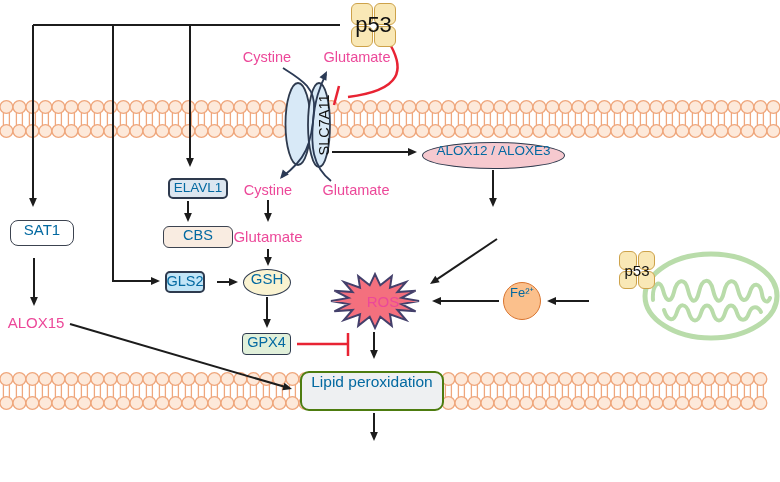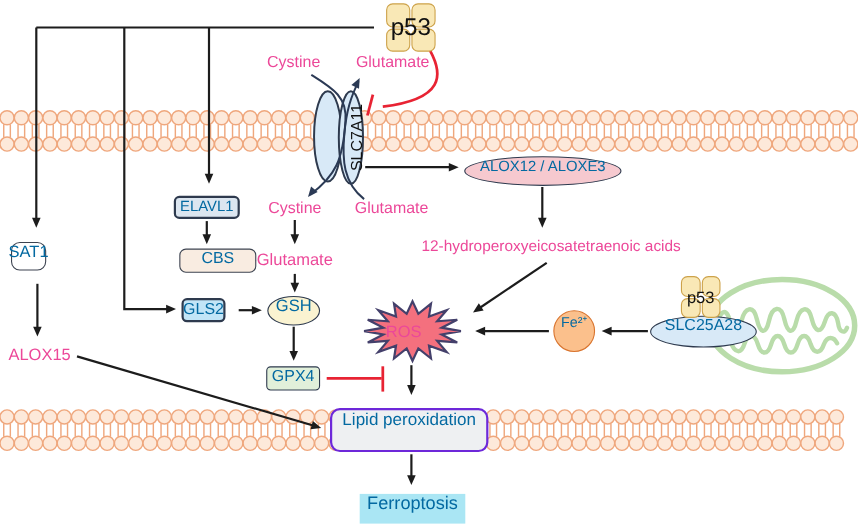--- a/index.html
+++ b/index.html
@@ -595,21 +595,21 @@
         <div class="cell"></div>
     </div>
     <div class="txt" style="font-size:22px;">p53</div>
   </div>
 
   <div class="lbl" style="left:236px;top:48px;width:62px;height:17px;">Cystine</div>
   <div class="lbl" style="left:318px;top:48px;width:78px;height:17px;">Glutamate</div>
   <div class="lbl" style="left:241px;top:181px;width:54px;height:17px;">Cystine</div>
   <div class="lbl" style="left:319px;top:181px;width:74px;height:17px;">Glutamate</div>
 
-  <div class="node rbox" style="left:158px;top:178px;width:60px;height:21px;background:#dce6f0;font-size:13.5px;">
+  <div class="node rbox" style="left:168px;top:178px;width:60px;height:21px;background:#dce6f0;font-size:13.5px;">
     <span>ELAVL1</span>
   </div>
 
   <div class="node" style="left:163px;top:226px;width:70px;height:22px;background:#f9ece1;
               border:1.8px solid #3c4350;border-radius:6px;font-size:14.5px;">
     <span>CBS</span>
   </div>
 
   <div class="lbl" style="left:234px;top:227px;width:68px;height:19px;font-size:15px;">Glutamate</div>
 
@@ -619,56 +619,49 @@
 
   <div class="node ellipse" style="left:243px;top:269px;width:48px;height:27px;background:#faf3d1;font-size:15px;">
     <span>GSH</span>
   </div>
 
   <div class="node" style="left:242px;top:333px;width:49px;height:22px;background:#e1f0da;
               border:1.8px solid #2e3a4e;border-radius:4px;font-size:14.5px;">
     <span>GPX4</span>
   </div>
 
-  <div class="node" style="left:10px;top:220px;width:32px;height:26px;background:#fff;
+  <div class="node" style="left:10px;top:220px;width:64px;height:26px;background:#fff;
               border:1.8px solid #3c4350;border-radius:8px;font-size:15px;">
     <span>SAT1</span>
   </div>
 
   <div class="lbl" style="left:4px;top:313px;width:64px;height:19px;font-size:15px;text-align:right;">ALOX15</div>
 
   <div class="node ellipse" style="left:422px;top:142px;width:143px;height:27px;background:#f6c9cf;font-size:13.5px;">
     <span>ALOX12 / ALOXE3</span>
   </div>
 
-  <div class="lbl" style="left:368px;top:214px;width:266px;height:18px;font-size:14px;">12-hydroperoxyeicosatetraenoic acids</div>
-
-  <div class="lbl" style="left:340px;top:292px;width:54px;height:18px;font-size:15px;">ROS</div>
+
+  <div class="lbl" style="left:356px;top:292px;width:54px;height:18px;font-size:15px;">ROS</div>
 
   <div class="node ellipse" style="left:503px;top:282px;width:38px;height:38px;background:#fbc08c;
               border-color:#d9742e;font-size:13px;">
     <span>Fe²⁺</span>
   </div>
 
-  <div class="node ellipse" style="left:591px;top:287px;width:97px;height:29px;background:#d8e9f7;font-size:14.5px;">
-    <span>SLC25A28</span>
-  </div>
 
   <div class="p53" style="left:619px;top:251px;width:36px;height:38px;">
     <div class="cells">
       <div class="cell"></div>
         <div class="cell"></div>
         <div class="cell"></div>
         <div class="cell"></div>
     </div>
     <div class="txt" style="font-size:15px;">p53</div>
   </div>
 
   <div class="node" style="left:300px;top:371px;width:144px;height:40px;background:#eef0f2;
-              border:2px solid #6d28d9;border-radius:9px;font-size:15.5px;">
+              border:2px solid #4d7c0f;border-radius:9px;font-size:15.5px;">
     <span>Lipid peroxidation</span>
   </div>
 
-  <div class="node" style="left:327px;top:449px;width:96px;height:27px;background:#aae6f4;font-size:16.5px;">
-    <span>Ferroptosis</span>
-  </div>
 
 </div>
 
 </body></html>

